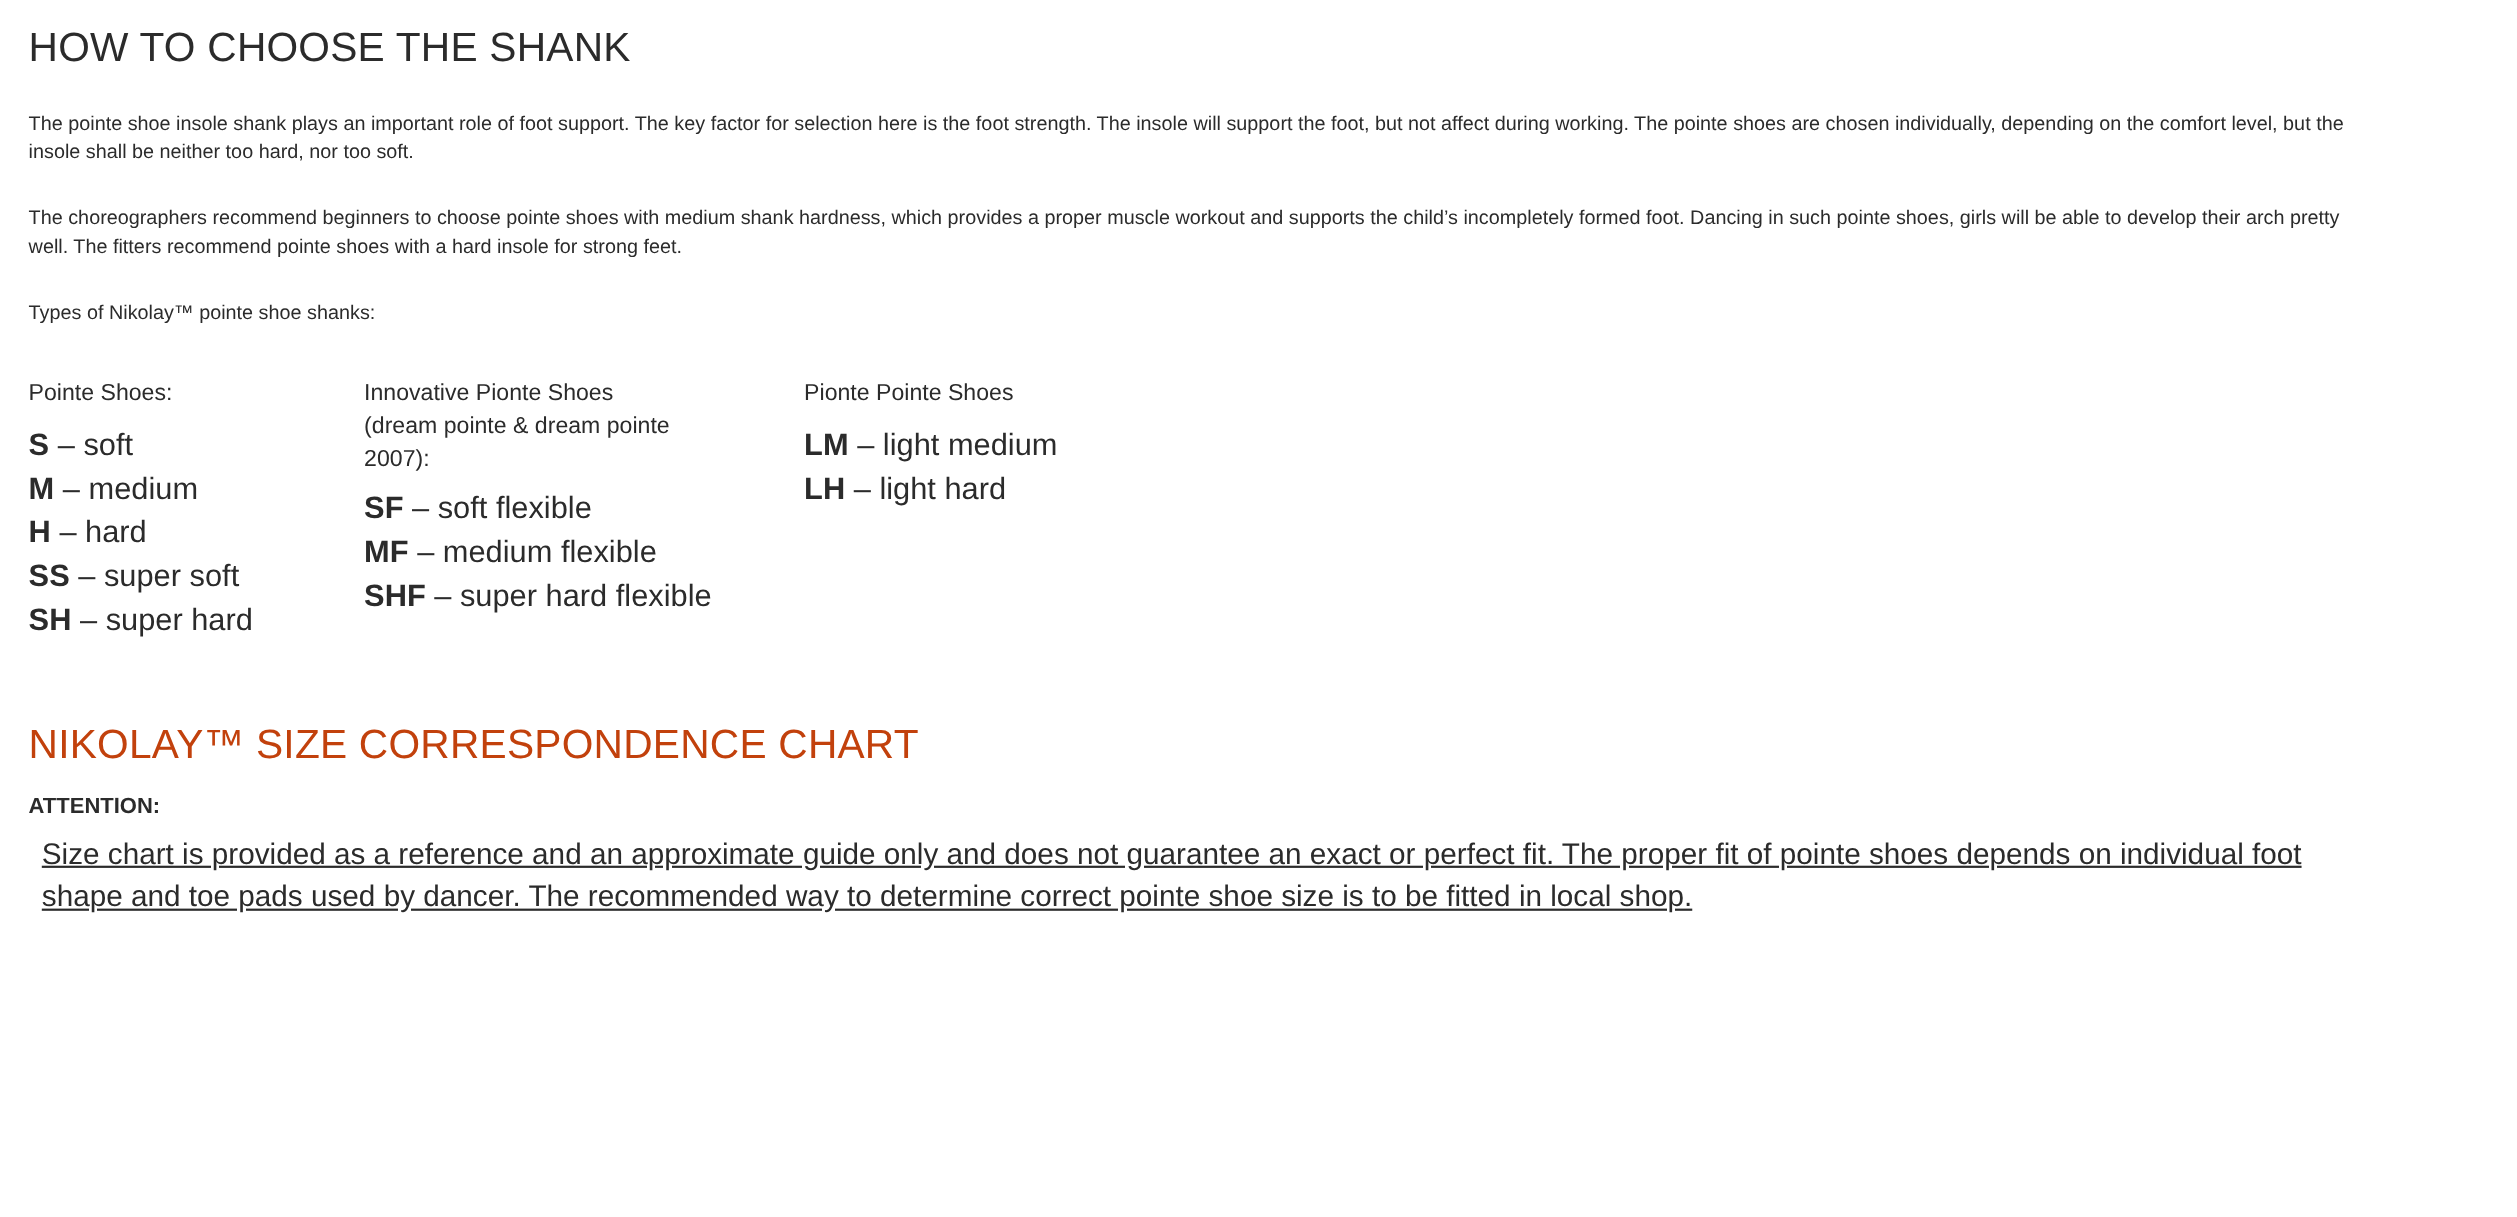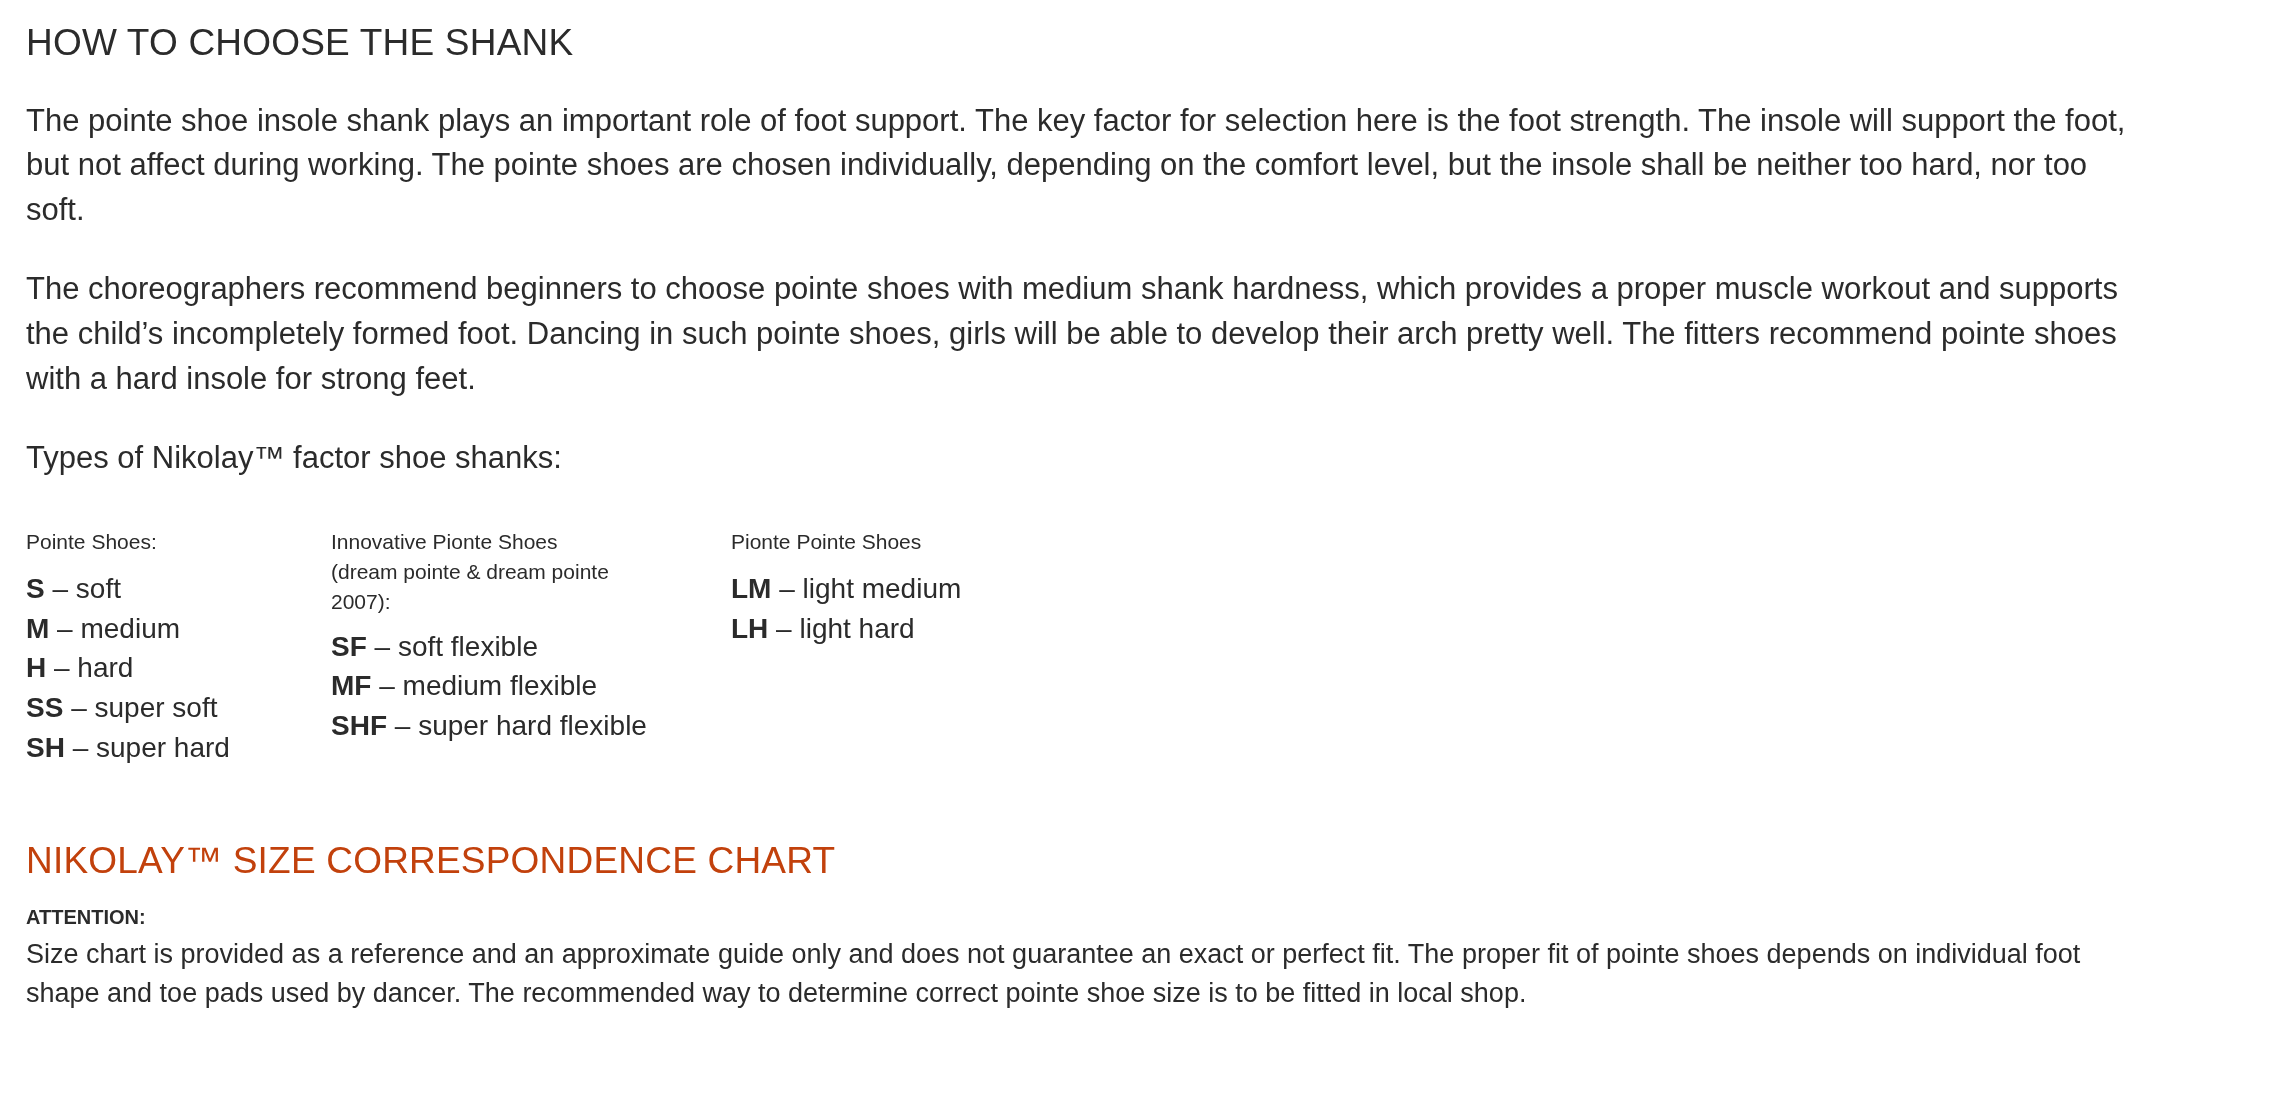--- a/index.html
+++ b/index.html
@@ -21,21 +21,21 @@
   }
   h1.section-title {
     font-size: 37px;
     font-weight: 400;
     color: #2b2b2b;
     margin: 10px 0 34px 0;
     letter-spacing: 0.2px;
     line-height: 1.15;
   }
   p.body-text {
-    font-size: 31px;
+    font-size: 18px;
     line-height: 1.45;
     margin: 15px 0 34px 0;
     color: #2b2b2b;
     max-width: 2250px;
   }
   p.body-text.tight {
     margin-bottom: 30px;
   }
   .shank-table {
     margin-top: 46px;
@@ -81,35 +81,36 @@
   .attention {
     font-size: 20px;
     font-weight: bold;
     color: #2b2b2b;
     margin: 0 0 6px 0;
   }
   .attention-body {
     font-size: 27px;
     line-height: 1.45;
     color: #2b2b2b;
-    margin: 0;
+    margin: 12px;
+    text-decoration: underline;
   }
 </style>
 </head>
 <body>
 
 <div class="page">
 
   <h1 class="section-title">HOW TO CHOOSE THE SHANK</h1>
 
   <p class="body-text">The pointe shoe insole shank plays an important role of foot support. The key factor for selection here is the foot strength. The insole will support the foot, but not affect during working. The pointe shoes are chosen individually, depending on the comfort level, but the insole shall be neither too hard, nor too soft.</p>
 
   <p class="body-text">The choreographers recommend beginners to choose pointe shoes with medium shank hardness, which provides a proper muscle workout and supports the child’s incompletely formed foot. Dancing in such pointe shoes, girls will be able to develop their arch pretty well. The fitters recommend pointe shoes with a hard insole for strong feet.</p>
 
-  <p class="body-text tight">Types of Nikolay™ factor shoe shanks:</p>
+  <p class="body-text tight">Types of Nikolay™ pointe shoe shanks:</p>
 
   <div class="shank-table">
 
     <div class="col col-1">
       <div class="col-head">Pointe Shoes:</div>
       <div class="entries">
         <div class="entry"><span class="code">S</span> <span>– soft</span></div>
         <div class="entry"><span class="code">M</span> <span>– medium</span></div>
         <div class="entry"><span class="code">H</span> <span>– hard</span></div>
         <div class="entry"><span class="code">SS</span> <span>– super soft</span></div>

